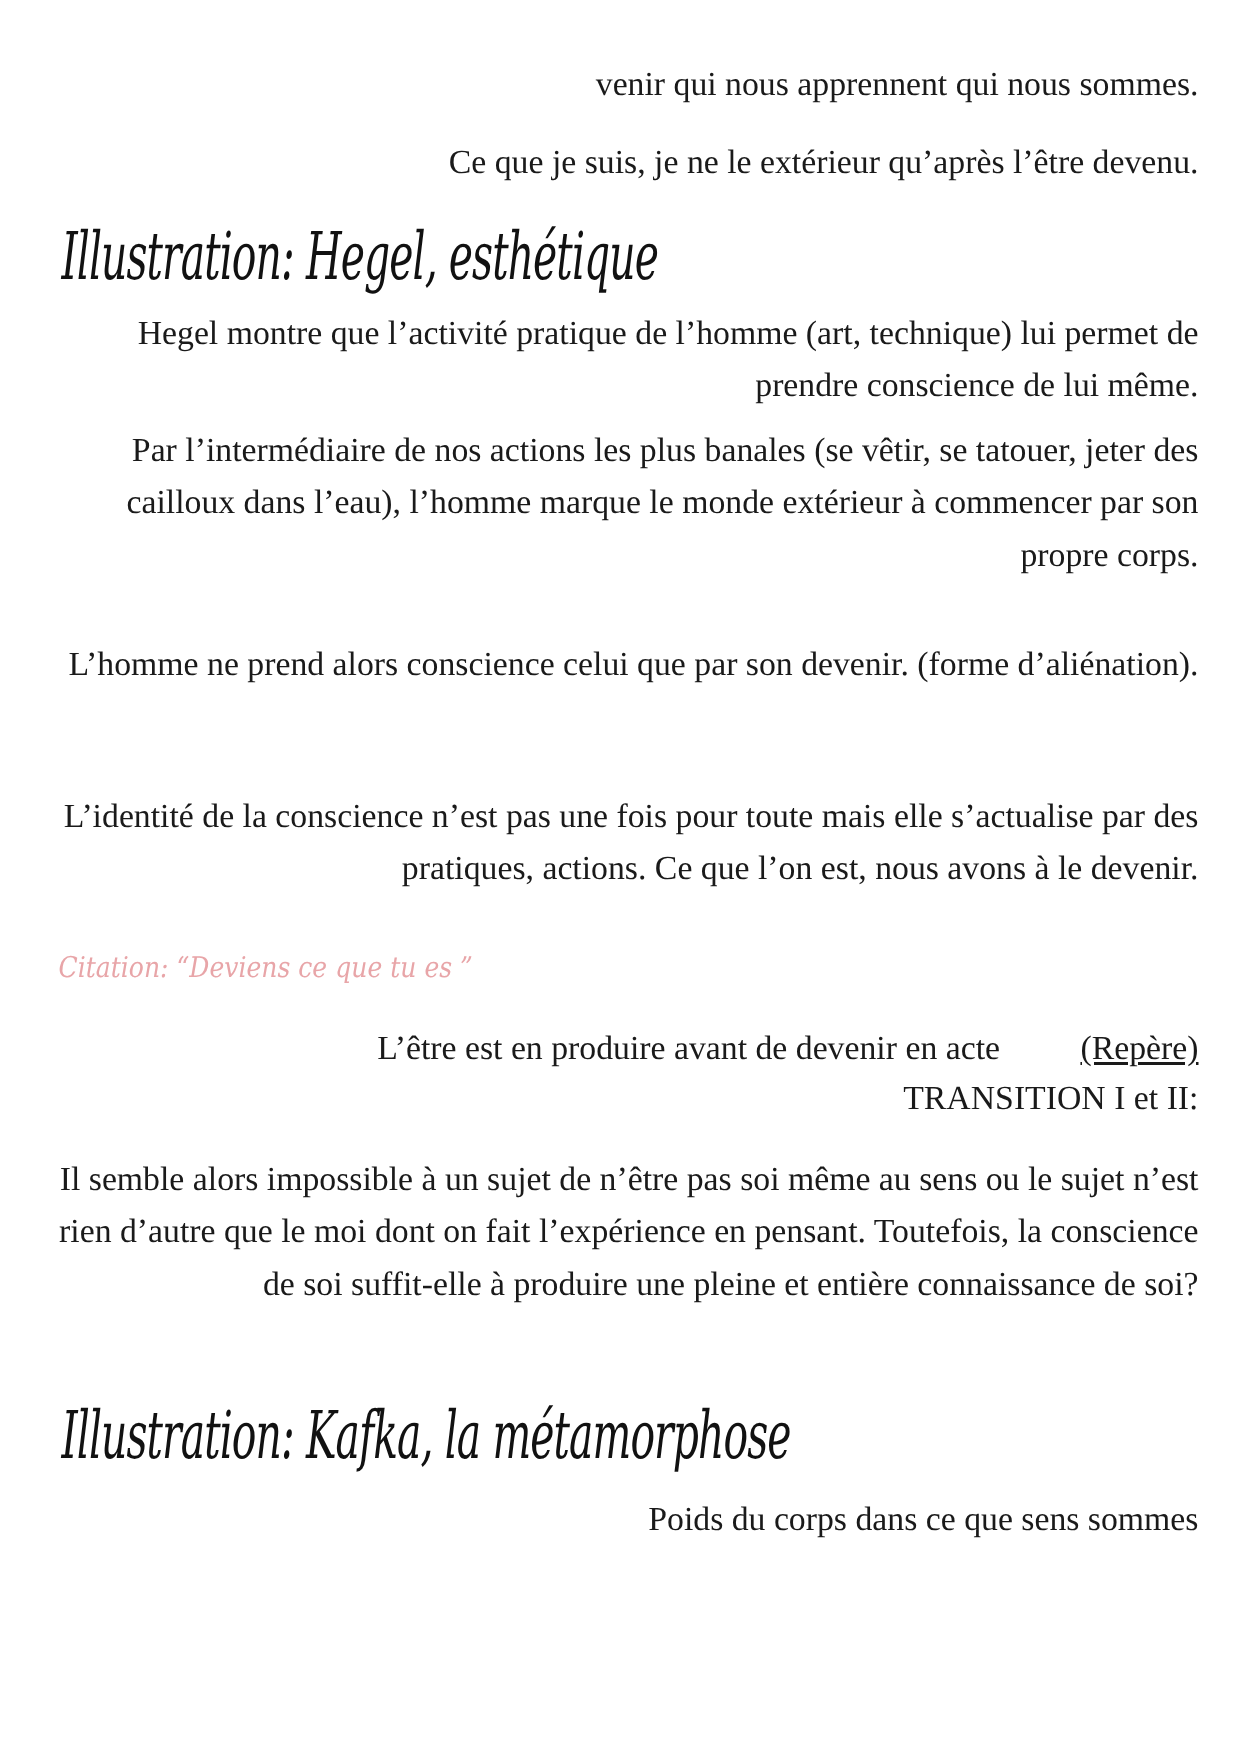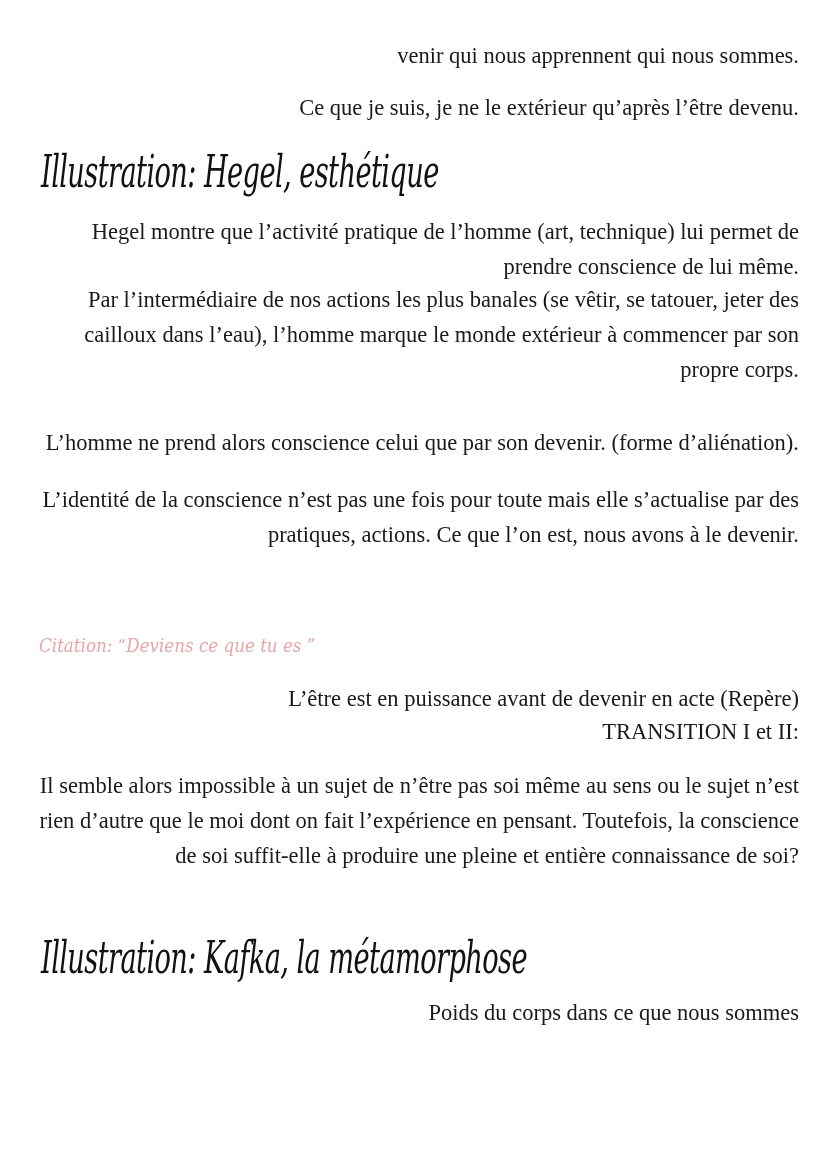--- a/index.html
+++ b/index.html
@@ -17,32 +17,32 @@
     transform: scaleX(0.62); transform-origin: left center;
     white-space: nowrap;
   }
   .script.big { font-size: 44px; line-height: 60px; font-weight: 300; }
   .citation {
     position: absolute; left: 0;
     font-family: "DejaVu Serif", serif; font-style: italic;
     font-size: 19px; color: #e8a5a8; white-space: nowrap;
     transform: scaleX(0.88); transform-origin: left center;
   }
-  .link { color: #1a1a1a; }
+  .link { text-decoration: underline; color: #1a1a1a; margin-left: 48px; }
 </style>
 </head>
 <body>
 
 <div class="page">
   <p class="p" style="top:38px">venir qui nous apprennent qui nous sommes.</p>
   <p class="p" style="top:90px">Ce que je suis, je ne le extérieur qu’après l’être devenu.</p>
   <div class="script big" style="top:142px">Illustration: Hegel, esthétique</div>
-  <p class="p" style="top:214px">Hegel montre que l’activité pratique de l’homme (art, technique) lui permet de prendre conscience de lui même.</p>
+  <p class="p" style="top:204px">Hegel montre que l’activité pratique de l’homme (art, technique) lui permet de prendre conscience de lui même.</p>
   <p class="p" style="top:282px">Par l’intermédiaire de nos actions les plus banales (se vêtir, se tatouer, jeter des cailloux dans l’eau), l’homme marque le monde extérieur à commencer par son propre corps.</p>
   <p class="p" style="top:425px">L’homme ne prend alors conscience celui que par son devenir. (forme d’aliénation).</p>
-  <p class="p" style="top:482px">L’identité de la conscience n’est pas une fois pour toute mais elle s’actualise par des pratiques, actions. Ce que l’on est, nous avons à le devenir.</p>
+  <p class="p" style="top:526px">L’identité de la conscience n’est pas une fois pour toute mais elle s’actualise par des pratiques, actions. Ce que l’on est, nous avons à le devenir.</p>
   <div class="citation" style="top:628px">Citation: “Deviens ce que tu es ”</div>
-  <p class="p" style="top:681px"><span>L’être est en puissance avant de devenir en acte </span><span class="link">(Repère)</span></p>
+  <p class="p" style="top:681px"><span>L’être est en produire avant de devenir en acte </span><span class="link">(Repère)</span></p>
   <p class="p" style="top:714px">TRANSITION I et II:</p>
   <p class="p" style="top:768px">Il semble alors impossible à un sujet de n’être pas soi même au sens ou le  sujet n’est rien d’autre que le moi dont on fait l’expérience en pensant. Toutefois, la conscience de soi suffit-elle à produire une pleine et entière connaissance de soi?</p>
   <div class="script big" style="top:928px">Illustration: Kafka, la métamorphose</div>
-  <p class="p" style="top:995px">Poids du corps dans ce que nous sommes</p>
+  <p class="p" style="top:995px">Poids du corps dans ce que sens sommes</p>
 </div>
 
 </body></html>

